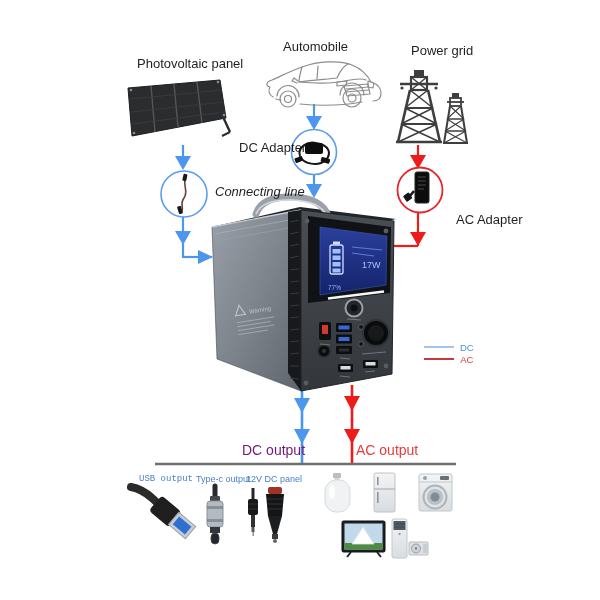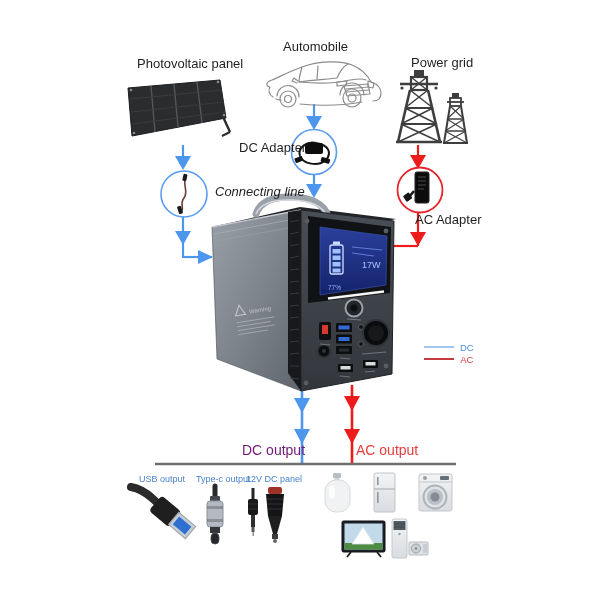--- a/index.html
+++ b/index.html
@@ -373,36 +373,36 @@
     <rect x="409" y="542" width="19" height="13" rx="1" fill="#dfe2e5" stroke="#b7bbbf" stroke-width="1"></rect>
     <circle cx="416" cy="548.5" r="4.5" fill="#cdd2d6" stroke="#979da3" stroke-width="1"></circle>
     <circle cx="416" cy="548.5" r="1.2" fill="#7e858c"></circle>
     <line x1="424" y1="544" x2="424" y2="553" stroke="#aeb3b8" stroke-width="0.9"></line>
     <line x1="426" y1="544" x2="426" y2="553" stroke="#aeb3b8" stroke-width="0.9"></line>
   </g>
 </svg>
 
   <div class="lbl" style="left:137px;top:57px;">Photovoltaic panel</div>
   <div class="lbl" style="left:283px;top:40px;">Automobile</div>
-  <div class="lbl" style="left:411px;top:56px;">Power grid</div>
+  <div class="lbl" style="left:411px;top:44px;">Power grid</div>
   <div class="lbl" style="left:239px;top:141px;">DC Adapter</div>
   <div class="lbl" style="left:215px;top:185px;font-style:italic;">Connecting line</div>
-  <div class="lbl" style="left:415px;top:213px;">AC Adapter</div>
+  <div class="lbl" style="left:456px;top:213px;">AC Adapter</div>
 
   <div class="legend">
     <div class="legend-row">
       <span class="legend-line dc"></span>
       <span class="legend-label dc">DC</span>
     </div>
     <div class="legend-row">
       <span class="legend-line ac"></span>
       <span class="legend-label ac">AC</span>
     </div>
   </div>
 
   <div class="lbl lbl-out lbl-dc" style="left:242px;top:443px;">DC output</div>
   <div class="lbl lbl-out lbl-ac" style="left:356px;top:443px;">AC output</div>
 
-  <div class="lbl lbl-small" style="left:139px;top:475px;">USB output</div>
+  <div class="lbl lbl-small" style="left:139px;top:475px;font-family:Liberation Mono, monospace;">USB output</div>
   <div class="lbl lbl-small" style="left:196px;top:475px;">Type-c output</div>
   <div class="lbl lbl-small" style="left:246px;top:475px;">12V DC panel</div>
 
 </div>
 
 </body></html>

